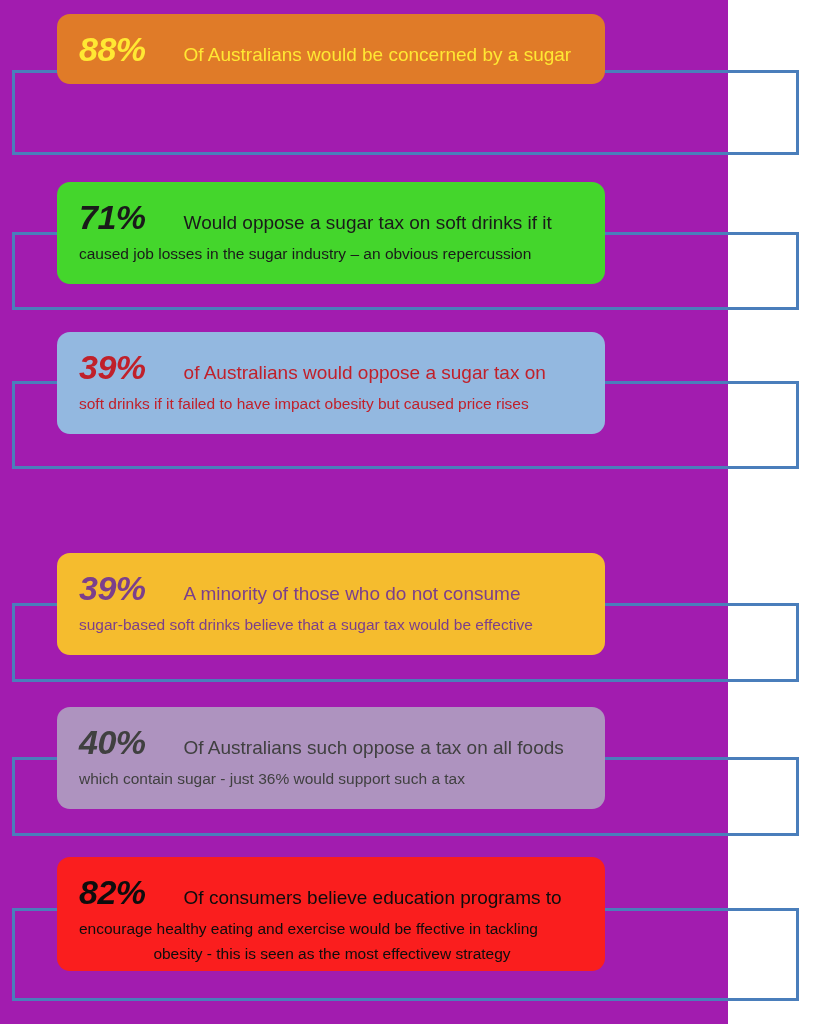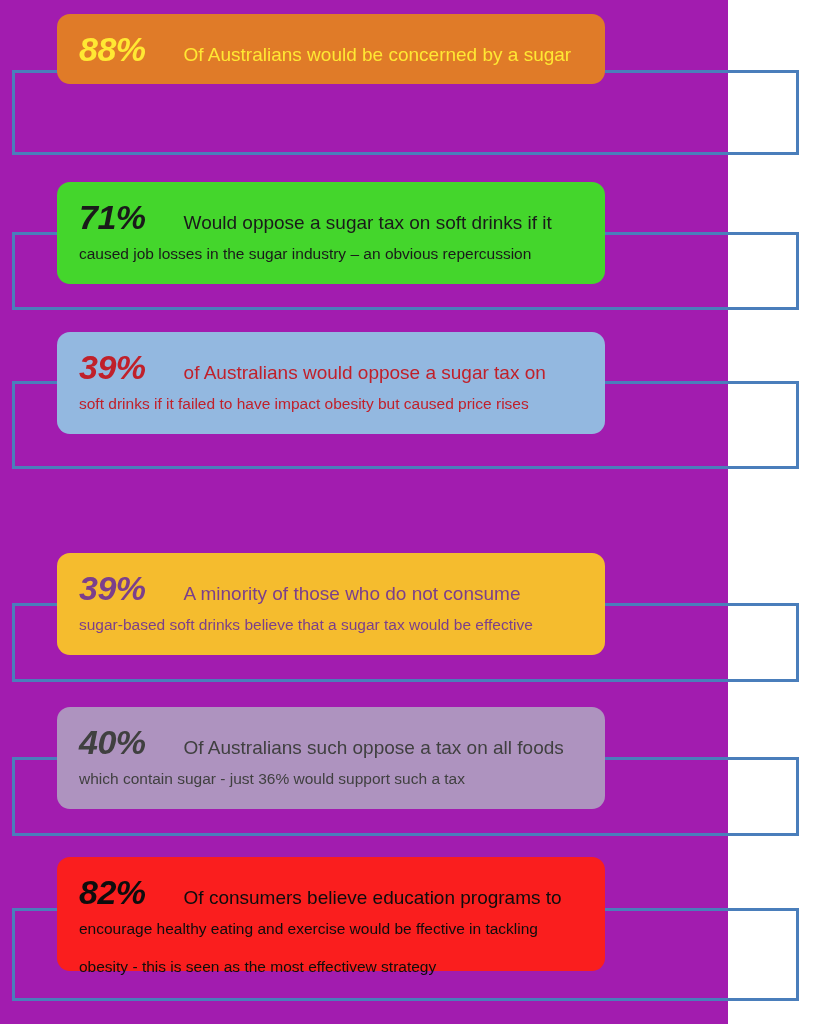--- a/index.html
+++ b/index.html
@@ -68,21 +68,21 @@
 
   .cont {
     font-size: 15.5px;
     line-height: 1.52;
     display: block;
     margin-top: 6px;
     font-family: "Liberation Sans", "DejaVu Sans", sans-serif;
   }
 
   .cont.second { margin-top: 8px; }
-  .cont.third  { margin-top: 14px; }
+  .cont.third  { margin-top: 1px; text-align: center; }
 
   
   .pct, .lead, .cont { transform-origin: left center; }
 
   
   #card-1 { top: 14px;  }
   #frame-1{ top: 70px;  height: 85px; }
 
   #card-2 { top: 182px; }
   #frame-2{ top: 232px; height: 78px; }

